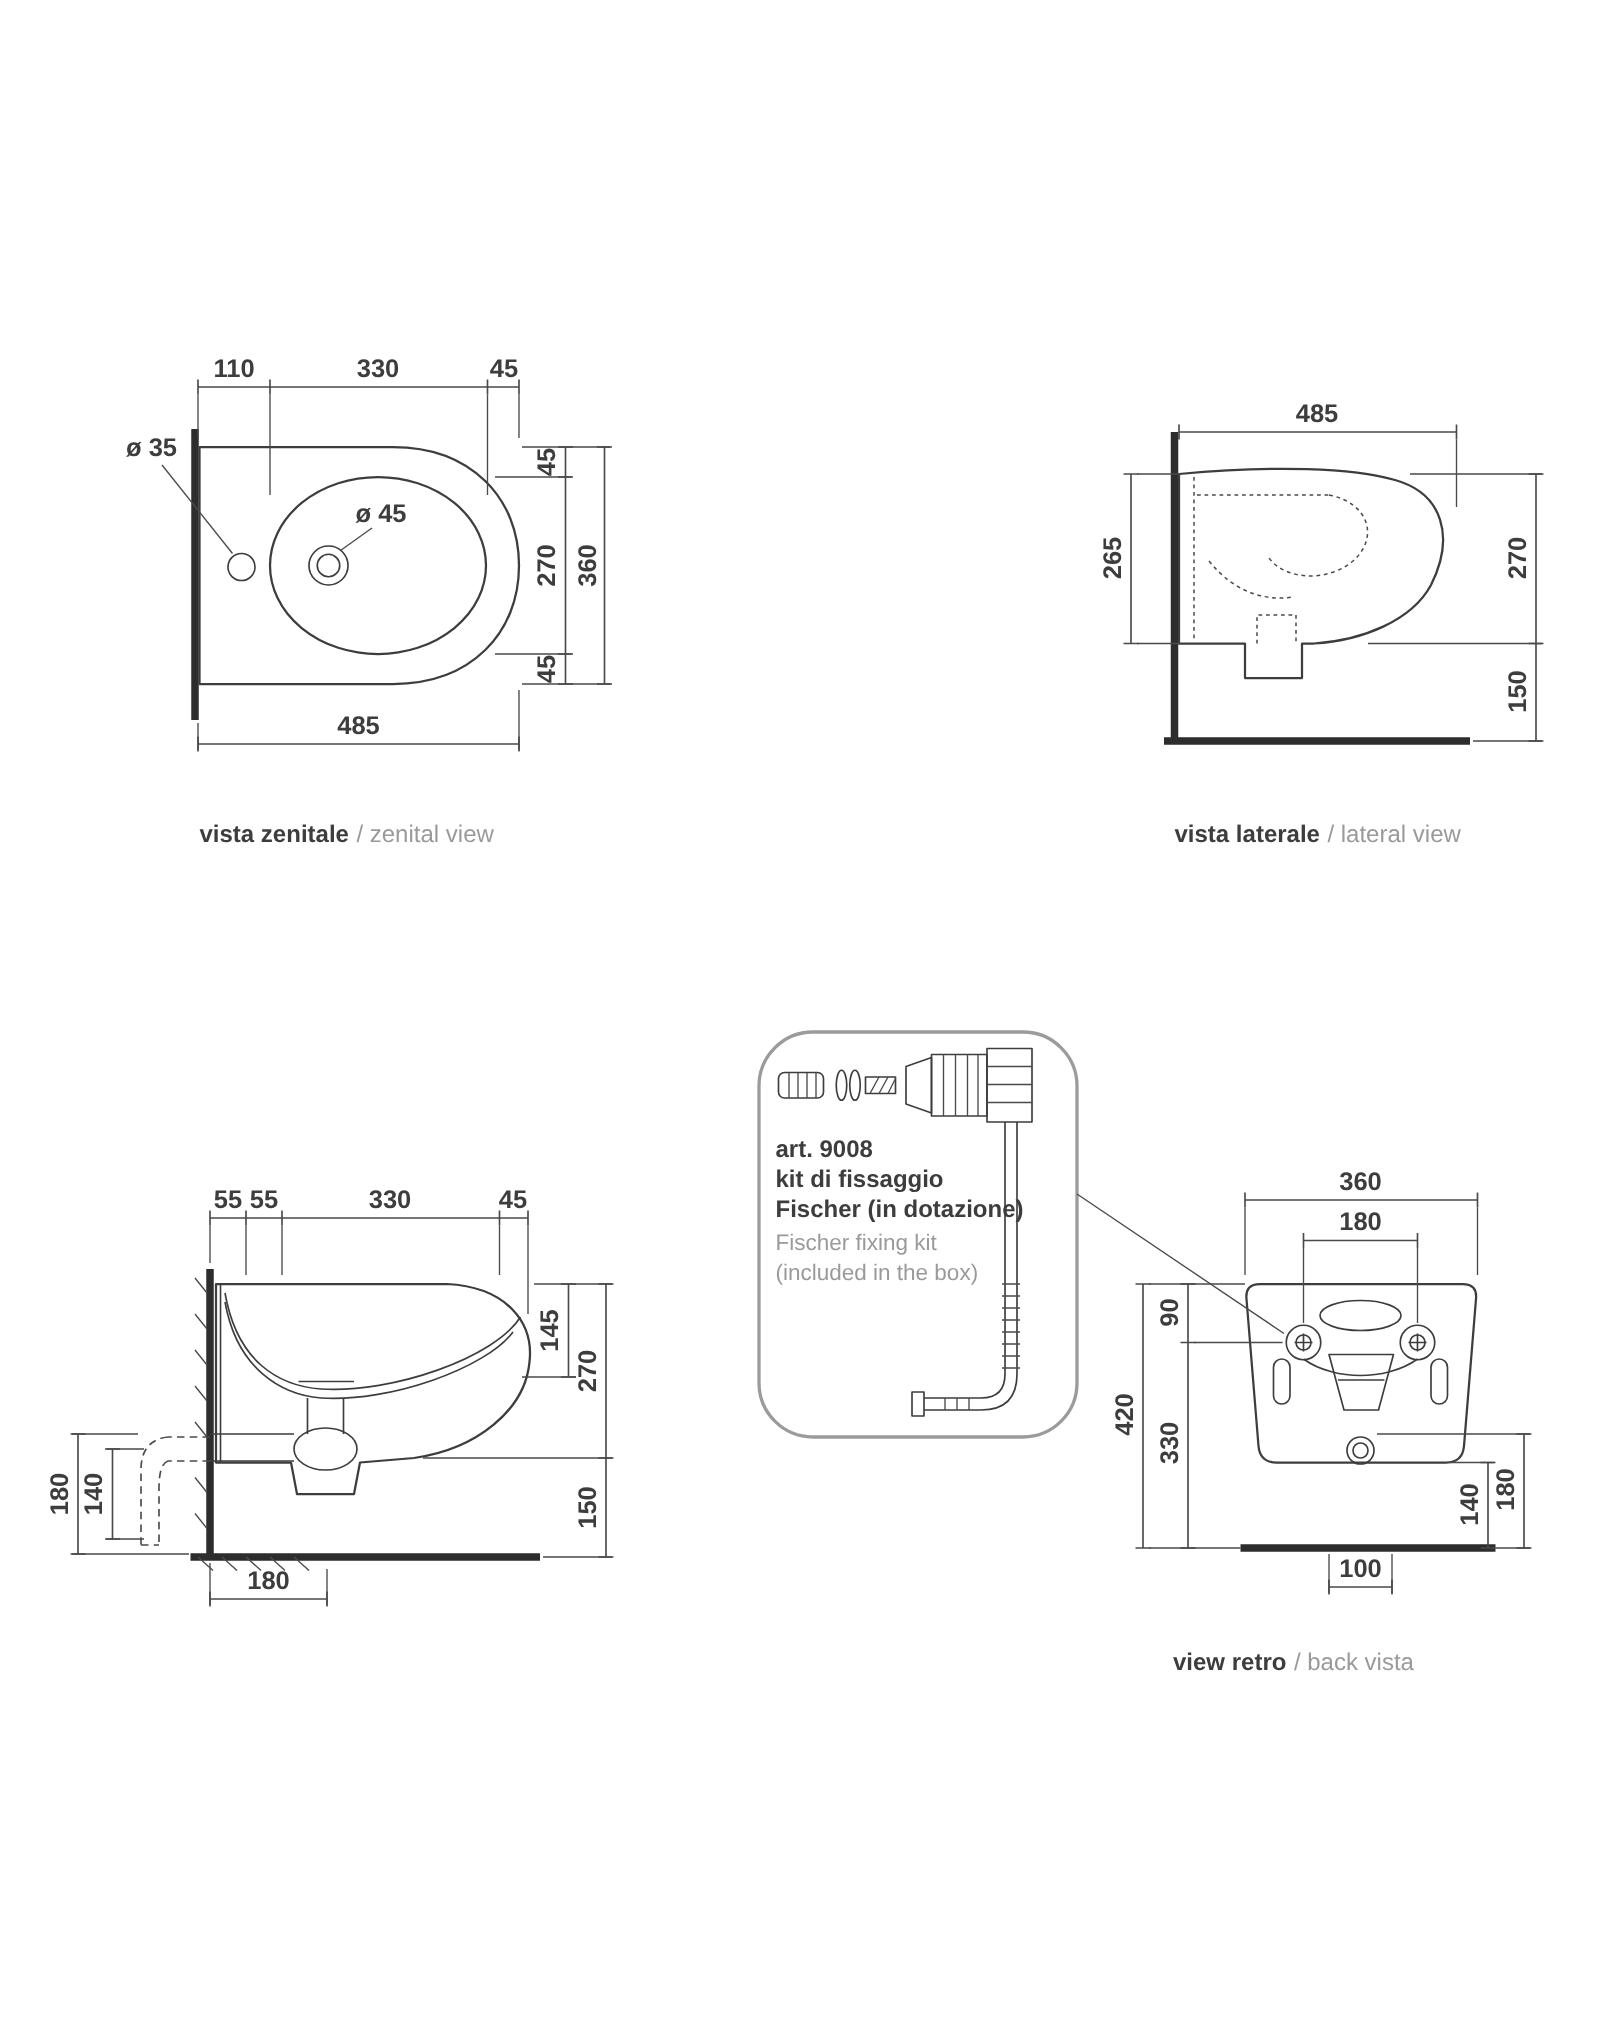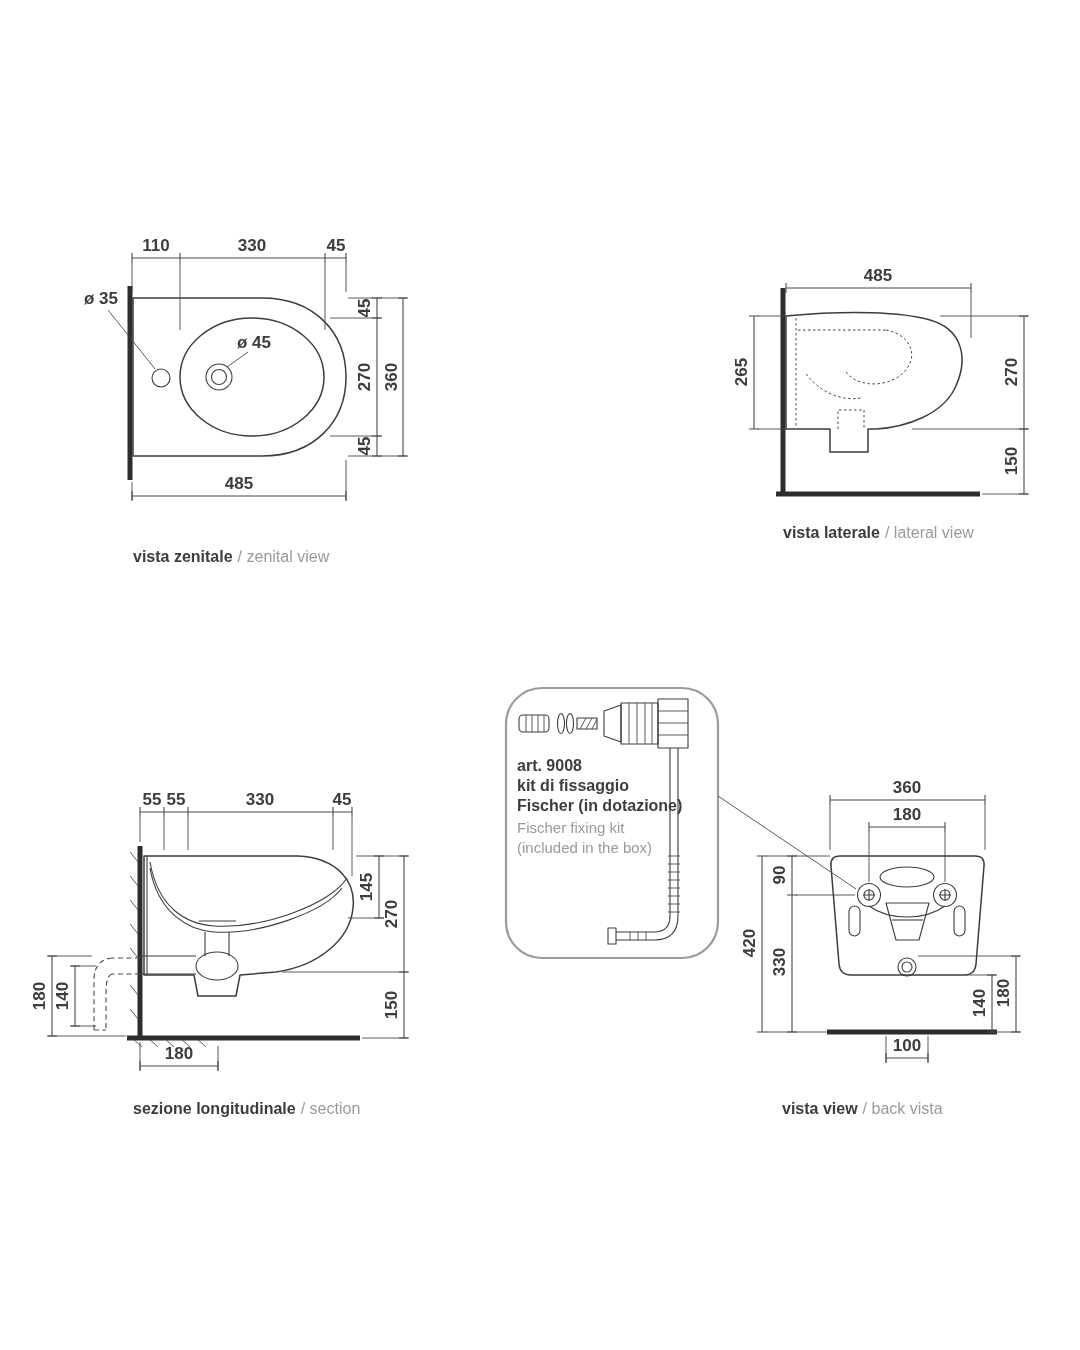--- a/index.html
+++ b/index.html
@@ -213,23 +213,20 @@
     <text class="kit-b" x="517" y="791">kit di fissaggio</text>
     <text class="kit-b" x="517" y="811">Fischer (in dotazione)</text>
     <text class="kit-m" x="517" y="833">Fischer fixing kit</text>
     <text class="kit-m" x="517" y="853">(included in the box)</text>
   </g>
 </svg>
 
 <div class="caption" style="left:133px; top:548px;">
   <span class="cap-it">vista zenitale</span><span class="cap-en">/ zenital view</span>
 </div>
-<div class="caption" style="left:783px; top:524px;">
+<div class="caption" style="left:783px; top:548px;">
   <span class="cap-it">vista laterale</span><span class="cap-en">/ lateral view</span>
 </div>
-<div class="caption" style="left:133px; top:1100px;">
-  <span class="cap-it">sezione longitudinale</span><span class="cap-en">/ section</span>
-</div>
 <div class="caption" style="left:782px; top:1100px;">
-  <span class="cap-it">vista view</span><span class="cap-en">/ back vista</span>
+  <span class="cap-it">view retro</span><span class="cap-en">/ back vista</span>
 </div>
 
 </div>
 
 </body></html>

